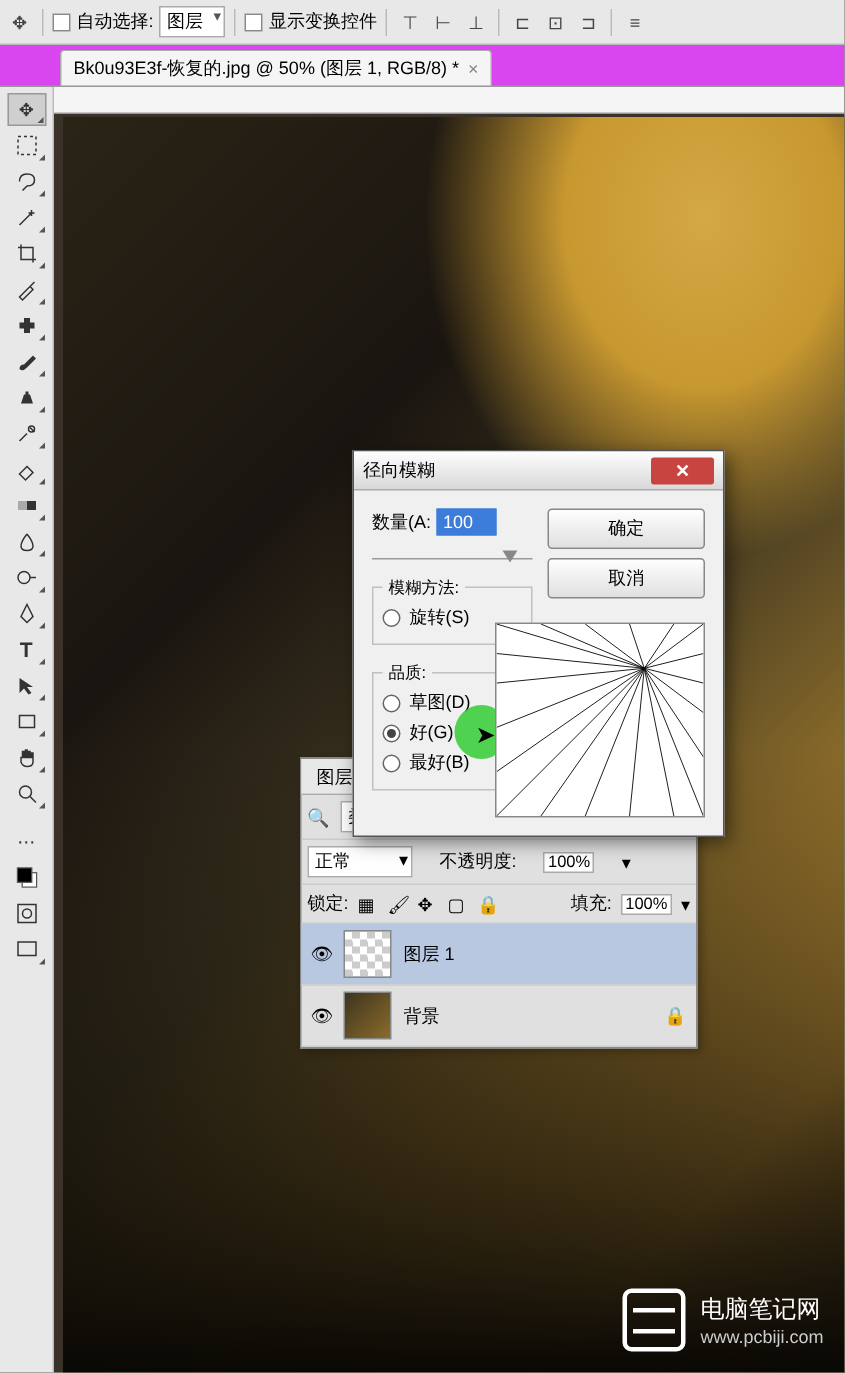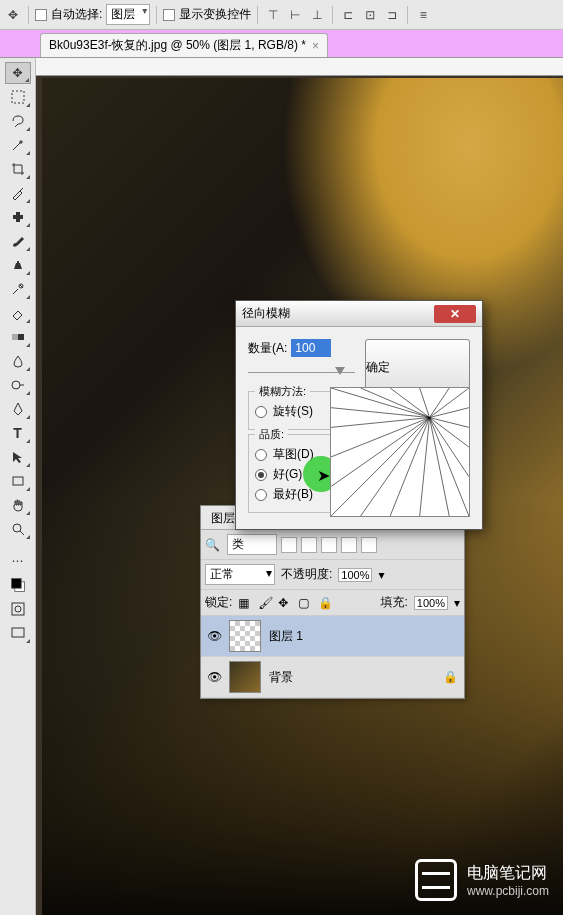--- a/index.html
+++ b/index.html
@@ -3,67 +3,67 @@
 <meta charset="utf-8">
 <style>
 *{box-sizing:border-box;margin:0;padding:0;font-family:"Microsoft YaHei","SimSun",sans-serif;font-size:12px}
 body{width:563px;height:915px;background:#f0f0f0;position:relative;overflow:hidden}
 .topbar{height:30px;background:#e8e8e8;border-bottom:1px solid #bbb;display:flex;align-items:center;padding:0 4px;gap:4px}
 .topbar .ico{width:18px;height:18px;display:flex;align-items:center;justify-content:center;color:#444}
 .topbar .sep{width:1px;height:18px;background:#bbb;margin:0 2px}
 .cb{width:12px;height:12px;border:1px solid #888;background:#fff}
 .dropdown{border:1px solid #aaa;background:#fff;padding:1px 14px 1px 4px;position:relative}
 .dropdown:after{content:"▾";position:absolute;right:2px;top:0;font-size:10px;color:#555}
-.tabbar{height:28px;background:#f0abfc;border-bottom:1px solid #999;padding-left:40px;display:flex;align-items:flex-end}
+.tabbar{height:28px;background:#d946ef;border-bottom:1px solid #999;padding-left:40px;display:flex;align-items:flex-end}
 .tab{background:#f5f5f5;border:1px solid #aaa;border-bottom:none;padding:3px 8px;display:flex;align-items:center;gap:6px;border-radius:3px 3px 0 0}
 .tab .close{color:#888;cursor:pointer}
 .main{display:flex;height:857px}
 .toolcol{width:36px;background:#e8e8e8;border-right:1px solid #bbb;display:flex;flex-direction:column;align-items:center;padding-top:4px;gap:2px}
 .tool{width:26px;height:22px;display:flex;align-items:center;justify-content:center;position:relative;color:#333}
 .tool.active{background:#cfcfcf;border:1px solid #999}
 .tool svg{width:16px;height:16px}
 .tool .tri{position:absolute;right:1px;bottom:1px;width:0;height:0;border-left:4px solid transparent;border-bottom:4px solid #555}
 .canvas{flex:1;position:relative;background:#3a3228}
 .photo{position:absolute;left:6px;top:20px;right:0;bottom:0;background:linear-gradient(135deg,#2a2416 0%,#1a1510 30%,#3d3520 50%,#8a6b2a 70%,#b88c35 85%,#6b5020 100%)}
 .photo:before{content:"";position:absolute;top:0;right:0;width:60%;height:40%;background:radial-gradient(ellipse at 70% 20%,#d4a845 0%,#c89830 30%,transparent 60%)}
 .photo:after{content:"";position:absolute;bottom:0;left:0;width:100%;height:50%;background:linear-gradient(0deg,#0a0805 0%,transparent 100%)}
 .ruler-h{position:absolute;left:0;top:0;right:0;height:18px;background:#f5f5f5;border-bottom:1px solid #999}
 .layers-panel{position:absolute;left:200px;top:505px;width:265px;background:#e0e0e0;border:1px solid #888;box-shadow:2px 2px 6px rgba(0,0,0,0.3)}
 .lp-tabs{height:24px;background:#d0d0d0;display:flex;border-bottom:1px solid #aaa}
 .lp-tab{padding:4px 10px;border-right:1px solid #aaa;background:#e8e8e8}
 .lp-search{padding:4px;display:flex;gap:4px;align-items:center;border-bottom:1px solid #ccc}
 .lp-search .mag{width:18px}
 .lp-search .kind{border:1px solid #aaa;background:#fff;padding:1px 4px;width:50px}
 .lp-search .filt{width:16px;height:16px;border:1px solid #aaa;background:#fff}
-.lp-blend{padding:4px;display:flex;align-items:center;gap:6px;border-bottom:1px solid #ccc}
+.lp-blend{padding:4px;display:flex;align-items:center;gap:18px;border-bottom:1px solid #ccc}
 .lp-blend .mode{border:1px solid #aaa;background:#fff;padding:1px 4px;width:70px;position:relative}
 .lp-blend .mode:after{content:"▾";position:absolute;right:2px}
 .lp-lock{padding:4px;display:flex;align-items:center;gap:6px;border-bottom:1px solid #ccc;font-size:11px}
 .lp-lock .li{width:14px;height:14px;display:inline-block}
 .layer-row{display:flex;align-items:center;padding:4px 6px;gap:8px;border-bottom:1px solid #d0d0d0}
 .layer-row.sel{background:#b8c8e0}
 .eye{width:14px;height:14px}
 .thumb{width:32px;height:32px;border:1px solid #888;background:#fff}
 .thumb.checker{background:repeating-conic-gradient(#ccc 0% 25%,#fff 0% 50%) 0 0/10px 10px}
 .thumb.bg{background:linear-gradient(135deg,#3d3520,#8a6b2a)}
 .lock{margin-left:auto}
 .dialog{position:absolute;left:235px;top:300px;width:248px;background:#f0f0f0;border:1px solid #555;box-shadow:3px 3px 12px rgba(0,0,0,0.5)}
 .dlg-title{height:26px;background:linear-gradient(#fefefe,#d8d8d8);border-bottom:1px solid #aaa;display:flex;align-items:center;padding:0 6px}
 .dlg-close{margin-left:auto;width:42px;height:18px;background:#c84440;color:#fff;display:flex;align-items:center;justify-content:center;border-radius:2px;font-weight:bold}
 .dlg-body{padding:12px;display:flex;gap:10px}
 .dlg-left{flex:1}
 .dlg-right{width:105px;display:flex;flex-direction:column;gap:6px}
-.btn{border:1px solid #888;background:linear-gradient(#fefefe,#e0e0e0);border-radius:3px;padding:19px 0;text-align:left;cursor:pointer}
+.btn{border:1px solid #888;background:linear-gradient(#fefefe,#e0e0e0);border-radius:3px;padding:4px 0;text-align:center;cursor:pointer}
 .field-row{display:flex;align-items:center;gap:4px;margin-bottom:8px}
 .num-input{border:1px solid #3b7dd8;background:#fff;padding:1px 3px;width:40px;color:#000}
 .num-input.sel{background:#3b7dd8;color:#fff}
 .slider{height:16px;position:relative;margin-bottom:10px}
 .slider:before{content:"";position:absolute;left:0;right:0;top:7px;height:1px;background:#999}
 .slider .thumb-s{position:absolute;right:10px;top:2px;width:0;height:0;border-left:5px solid transparent;border-right:5px solid transparent;border-top:8px solid #888}
-.group{border:1px solid #c0c0c0;padding:8px 6px 6px;margin-bottom:4px;position:relative}
+.group{border:1px solid #c0c0c0;padding:8px 6px 6px;margin-bottom:18px;position:relative}
 .group .legend{position:absolute;top:-8px;left:6px;background:#f0f0f0;padding:0 4px;font-size:11px}
 .radio-row{display:flex;align-items:center;gap:6px;margin:3px 0;position:relative}
 .radio{width:12px;height:12px;border:1px solid #666;border-radius:50%;background:#fff;display:flex;align-items:center;justify-content:center}
 .radio.on:after{content:"";width:6px;height:6px;background:#444;border-radius:50%}
 .cursor-hl{position:absolute;width:36px;height:36px;background:#3c3;border-radius:50%;opacity:0.85}
 .cursor-arrow{position:absolute;font-size:16px;color:#000}
 .preview-box{border:1px solid #888;background:#fff;width:140px;height:130px;position:absolute;right:12px;bottom:12px;overflow:hidden}
 .preview-box svg{width:100%;height:100%}
 .watermark{position:absolute;right:14px;bottom:14px;display:flex;align-items:center;gap:10px;color:#fff}
 .wm-logo{width:42px;height:42px;border:3px solid #fff;border-radius:6px;display:flex;flex-direction:column;justify-content:space-around;padding:4px}

